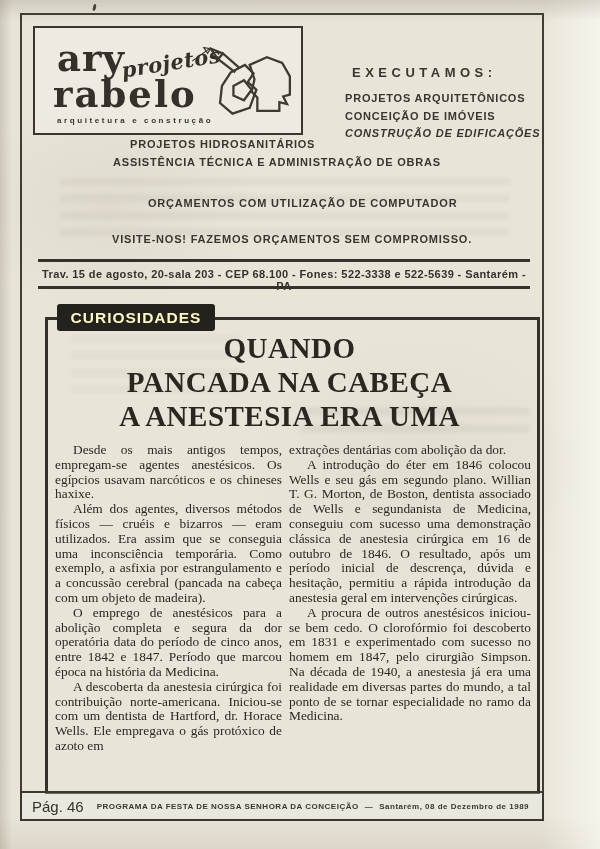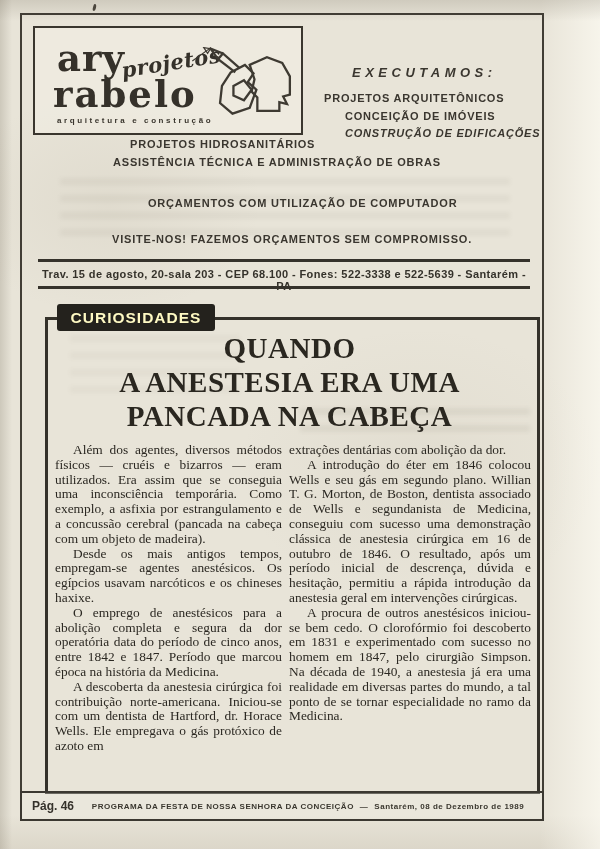--- a/index.html
+++ b/index.html
@@ -21,41 +21,41 @@
   
   .outer-border{position:absolute;left:20px;top:13px;width:520px;height:804px;border:2px solid #413d35;}
   
   .logo-box{position:absolute;left:33px;top:26px;width:266px;height:105px;border:2px solid #3a362e;background:rgba(248,246,238,.35);text-align:right;}
   .logo-ary{position:absolute;left:22px;top:8px;font-family:"DejaVu Serif",serif;font-weight:900;font-size:37px;letter-spacing:1px;color:#35312a;}
   .logo-script{position:absolute;left:86px;top:22px;font-family:"DejaVu Serif",serif;font-style:italic;font-weight:700;font-size:21px;color:#35312a;transform:rotate(-9deg);letter-spacing:.5px;}
   .logo-rabelo{position:absolute;left:18px;top:44px;font-family:"DejaVu Serif",serif;font-weight:900;font-size:37px;letter-spacing:2px;color:#35312a;}
   .logo-tagline{position:absolute;left:22px;top:88px;font-size:8px;letter-spacing:2.6px;color:#3a362e;font-weight:bold;}
   .logo-art{position:absolute;right:4px;top:12px;}
   .adline{position:absolute;font-weight:bold;color:#3a362f;white-space:nowrap;}
-  .executamos{font-size:13px;letter-spacing:4.5px;font-style:italic;}
+  .executamos{font-size:13px;letter-spacing:4.5px;}
   .svc{font-size:11px;letter-spacing:.8px;}
   .addr-rule{position:absolute;left:38px;width:492px;height:3px;background:#35322b;}
   .addr-text{position:absolute;left:38px;width:492px;text-align:center;font-size:11px;font-weight:bold;color:#35322b;letter-spacing:.4px;}
   
   .article-box{position:absolute;left:45px;top:317px;width:489px;height:471px;border:3px solid #34312a;}
   .badge{position:absolute;left:57px;top:304px;width:158px;height:27px;background:#24221d;border-radius:3px;
     display:flex;align-items:center;justify-content:center;color:#fef9c3;font-size:15.5px;font-weight:bold;letter-spacing:1px;
     font-stretch:condensed;}
   .title{position:absolute;left:45px;top:331px;width:489px;text-align:center;
     font-family:Liberation Serif, serif;font-weight:700;font-size:29px;line-height:34px;color:#2a2720;letter-spacing:.5px;}
   .col{position:absolute;top:443px;font-family:"Liberation Serif",serif;font-size:13.4px;line-height:14.8px;
     text-align:justify;color:#2b2822;}
   .col p{margin:0;text-indent:18px;}
   .col p.cont{text-indent:0;}
   .col-left{left:55px;width:227px;}
   .col-right{left:289px;width:242px;}
   
   .footer-box{position:absolute;left:20px;top:791px;width:520px;height:26px;border:2px solid #3b3831;
     display:flex;align-items:center;background:rgba(240,237,228,.3);}
-  .footer-page{font-size:12px;font-weight:bold;color:#35322b;margin-left:10px;white-space:nowrap;}
+  .footer-page{font-size:15px;font-weight:normal;color:#35322b;margin-left:10px;white-space:nowrap;}
   .footer-center{flex:1;text-align:center;font-size:8px;font-weight:bold;color:#3a372f;letter-spacing:.5px;white-space:nowrap;}
   .footer-center .sep{margin:0 6px;}
   svg .ln{stroke:#3e3a32;stroke-width:2.4;fill:none;stroke-linejoin:miter;stroke-linecap:square;}
   svg .thin{stroke:#3e3a32;stroke-width:1.2;fill:none;}
 </style>
 </head>
 <body>
 
 <div class="page">
 
@@ -79,48 +79,48 @@
           <path class="ln" d="M21,9 L34,14 L50,28 M21,9 L29,20 L46,33 M34,14 L29,20"></path>
           <path class="ln" d="M42,34 L57,26 L66,35 L60,44 L69,52 L62,71 L44,77 L31,66 L33,48 Z"></path>
           <path class="ln" d="M45,48 L56,42 L64,52 L56,63 L45,58 Z"></path>
           <path class="ln" d="M62,26 L80,18 L96,24 L104,38 L104,57 L97,59 L101,67 L93,65 L93,74 L70,74 L70,60 L64,54 L67,41 Z"></path>
         </svg>
       </div>
     </div>
 
     <div class="adline executamos abs" style="left:352px;top:65px;">EXECUTAMOS:</div>
 
-    <div class="adline svc abs" style="left:324px;top:92px;">PROJETOS ARQUITETÔNICOS</div>
+    <div class="adline svc abs" style="left:345px;top:92px;">PROJETOS ARQUITETÔNICOS</div>
     <div class="adline svc abs" style="left:345px;top:110px;">CONCEIÇÃO DE IMÓVEIS</div>
     <div class="adline svc abs" style="left:345px;top:127px;font-style:italic;">CONSTRUÇÃO DE EDIFICAÇÕES</div>
 
     <div class="adline svc abs" style="left:130px;top:138px;">PROJETOS HIDROSANITÁRIOS</div>
     <div class="adline svc abs" style="left:113px;top:156px;">ASSISTÊNCIA TÉCNICA E ADMINISTRAÇÃO DE OBRAS</div>
 
     <div class="adline svc abs" style="left:148px;top:197px;">ORÇAMENTOS COM UTILIZAÇÃO DE COMPUTADOR</div>
     <div class="adline svc abs" style="left:112px;top:233px;">VISITE-NOS! FAZEMOS ORÇAMENTOS SEM COMPROMISSO.</div>
 
     <div class="addr-rule" style="top:259px;"></div>
     <div class="addr-text" style="top:268px;">Trav. 15 de agosto, 20-sala 203  -  CEP 68.100  -  Fones: 522-3338 e 522-5639  -  Santarém - PA</div>
     <div class="addr-rule" style="top:286px;"></div>
   </div>
 
   <div>
     <div class="article-box"></div>
     <div class="badge">CURIOSIDADES</div>
 
     <div class="title">
       <div>QUANDO</div>
+      <div>PANCADA NA CABEÇA</div>
       <div>A ANESTESIA ERA UMA</div>
-      <div>PANCADA NA CABEÇA</div>
     </div>
 
     <div class="col col-left">
+      <p>Desde os mais antigos tempos, empregam-se agentes anestésicos. Os egípcios usavam narcóticos e os chineses haxixe.</p>
       <p>Além dos agentes, diversos métodos físicos — cruéis e bizarros — eram utilizados. Era assim que se conseguia uma inconsciência temporária. Como exemplo, a asfixia por estrangulamento e a concussão cerebral (pancada na cabeça com um objeto de madeira).</p>
-      <p>Desde os mais antigos tempos, empregam-se agentes anestésicos. Os egípcios usavam narcóticos e os chineses haxixe.</p>
       <p>O emprego de anestésicos para a abolição completa e segura da dor operatória data do período de cinco anos, entre 1842 e 1847. Período que marcou época na história da Medicina.</p>
       <p>A descoberta da anestesia cirúrgica foi contribuição norte-americana. Iniciou-se com um dentista de Hartford, dr. Horace Wells. Ele empregava o gás protóxico de azoto em</p>
     </div>
 
     <div class="col col-right">
       <p class="cont">extrações dentárias com abolição da dor.</p>
       <p>A introdução do éter em 1846 colocou Wells e seu gás em segundo plano. Willian T. G. Morton, de Boston, dentista associado de Wells e segundanista de Medicina, conseguiu com sucesso uma demonstração clássica de anestesia cirúrgica em 16 de outubro de 1846. O resultado, após um período inicial de descrença, dúvida e hesitação, permitiu a rápida introdução da anestesia geral em intervenções cirúrgicas.</p>
       <p>A procura de outros anestésicos iniciou-se bem cedo. O clorofórmio foi descoberto em 1831 e experimentado com sucesso no homem em 1847, pelo cirurgião Simpson. Na década de 1940, a anestesia já era uma realidade em diversas partes do mundo, a tal ponto de se tornar especialidade no ramo da Medicina.</p>
     </div>
   </div>

